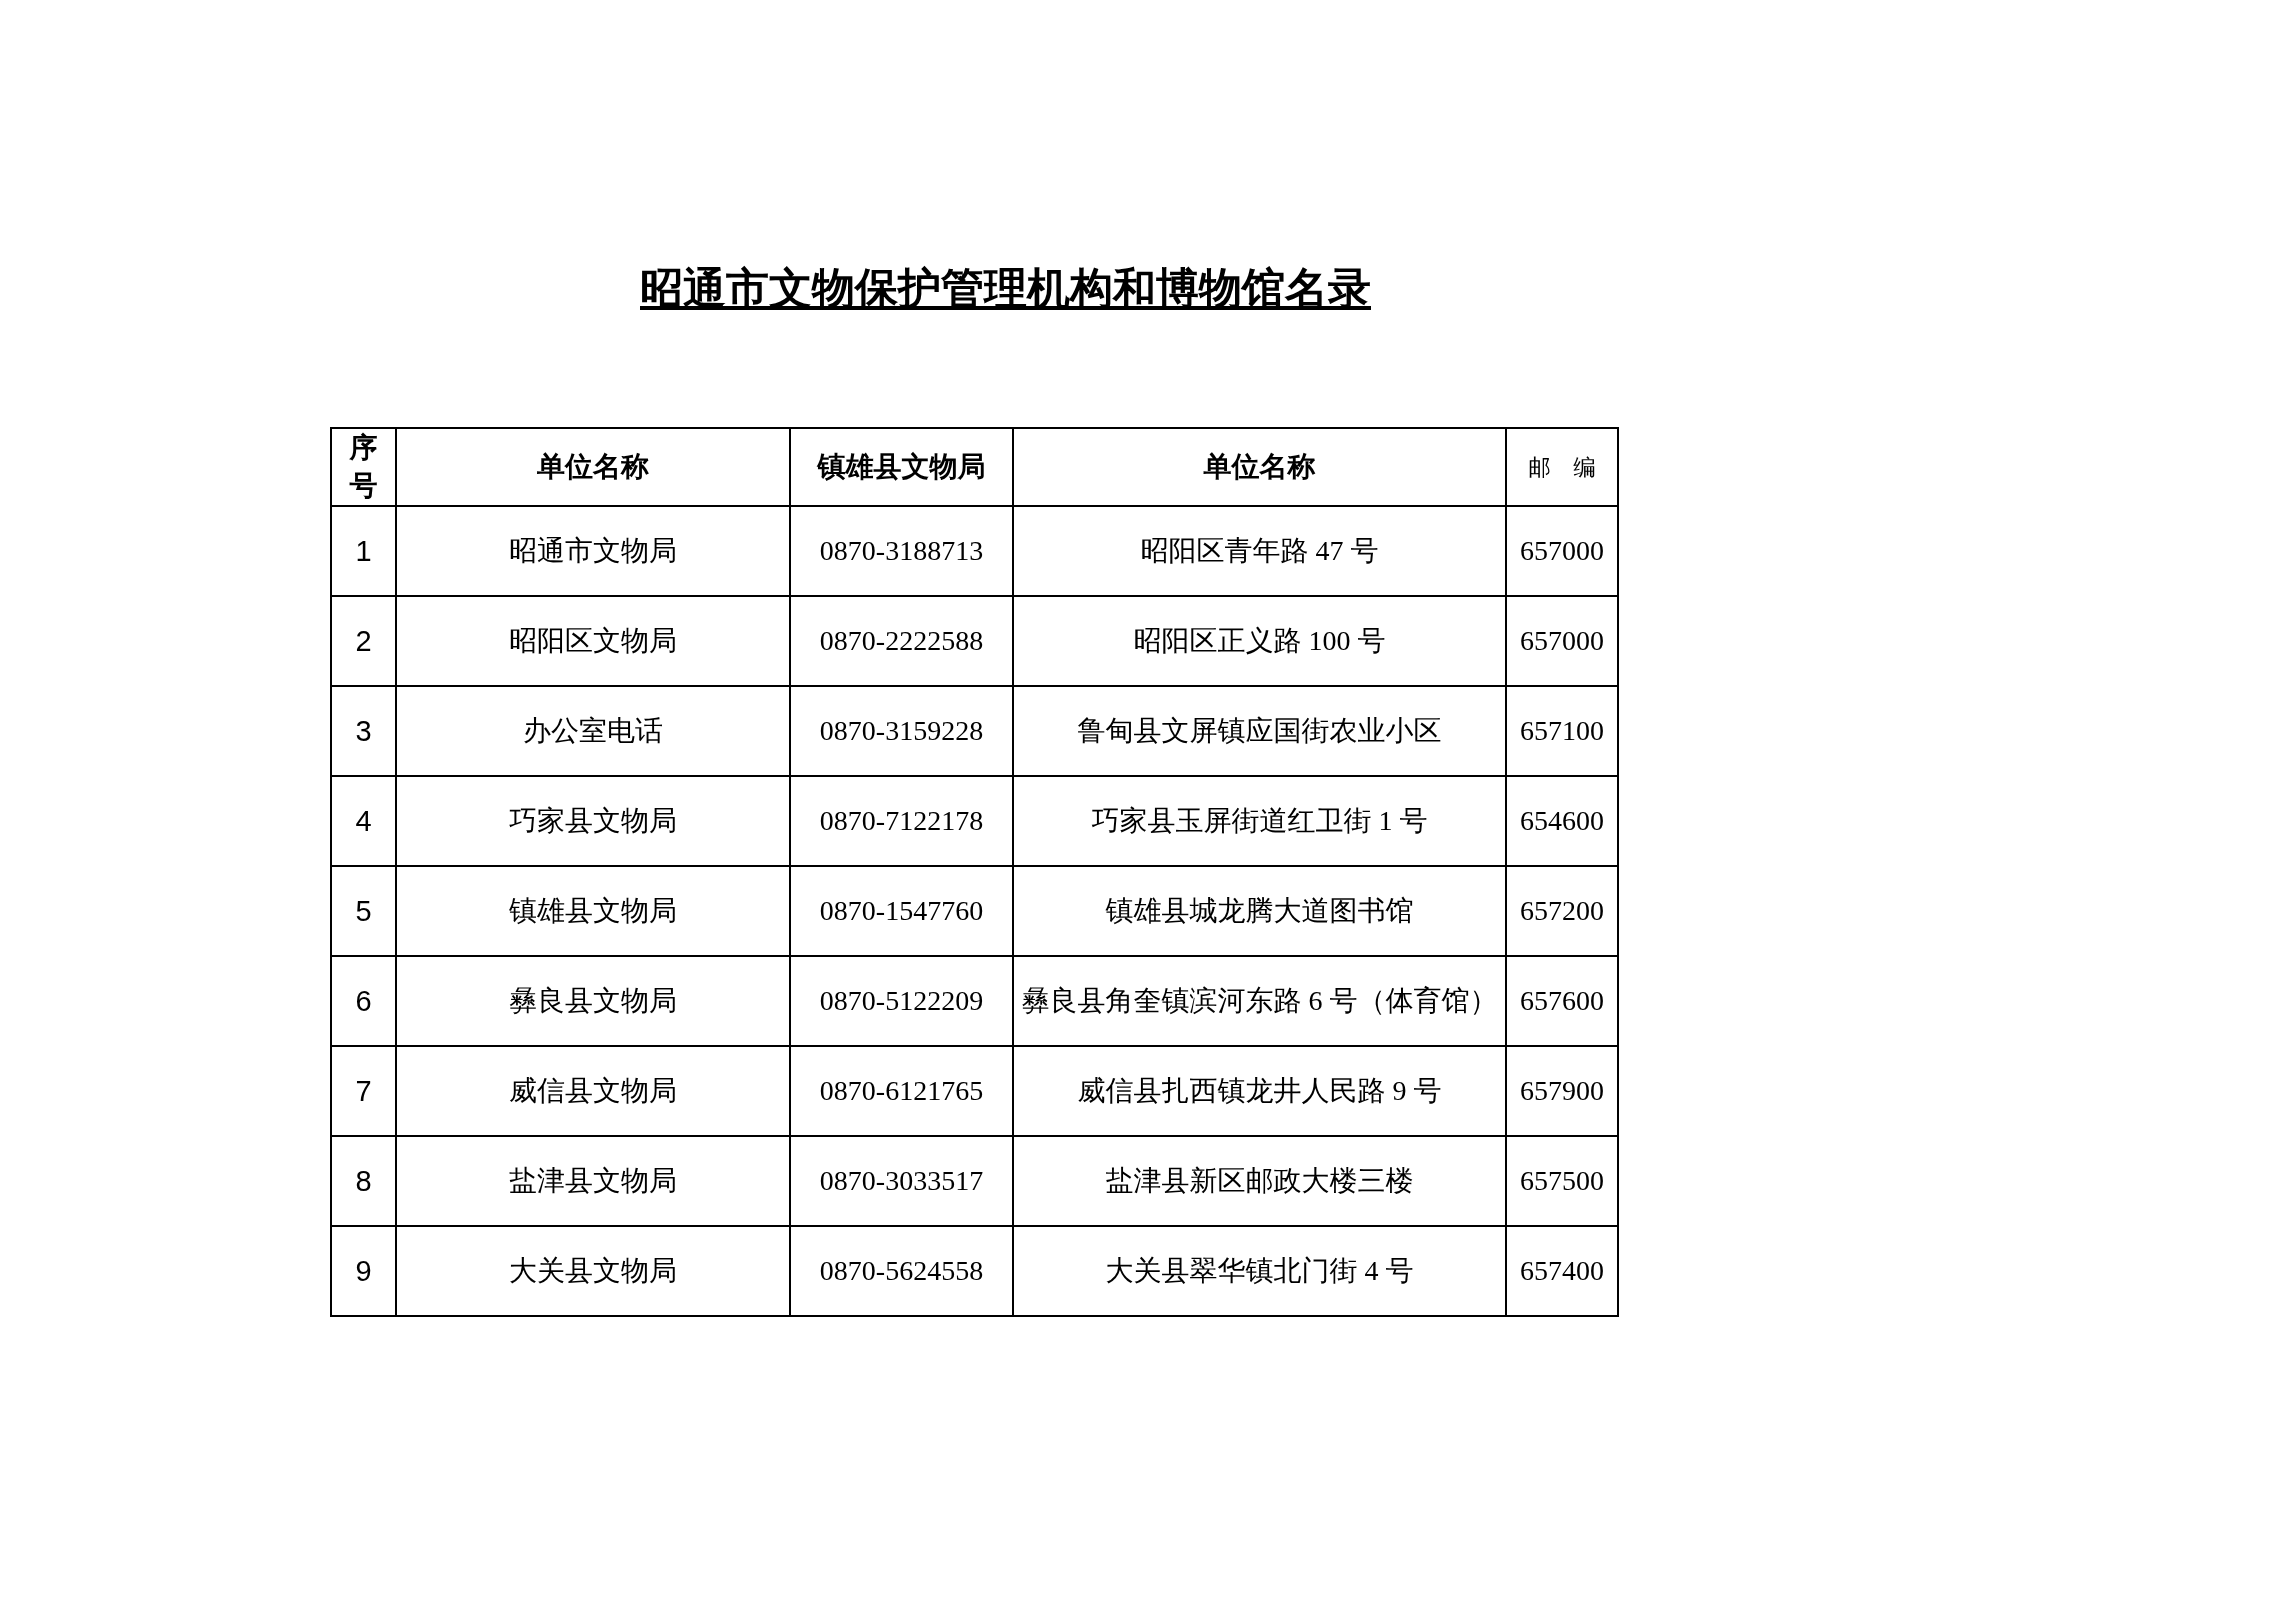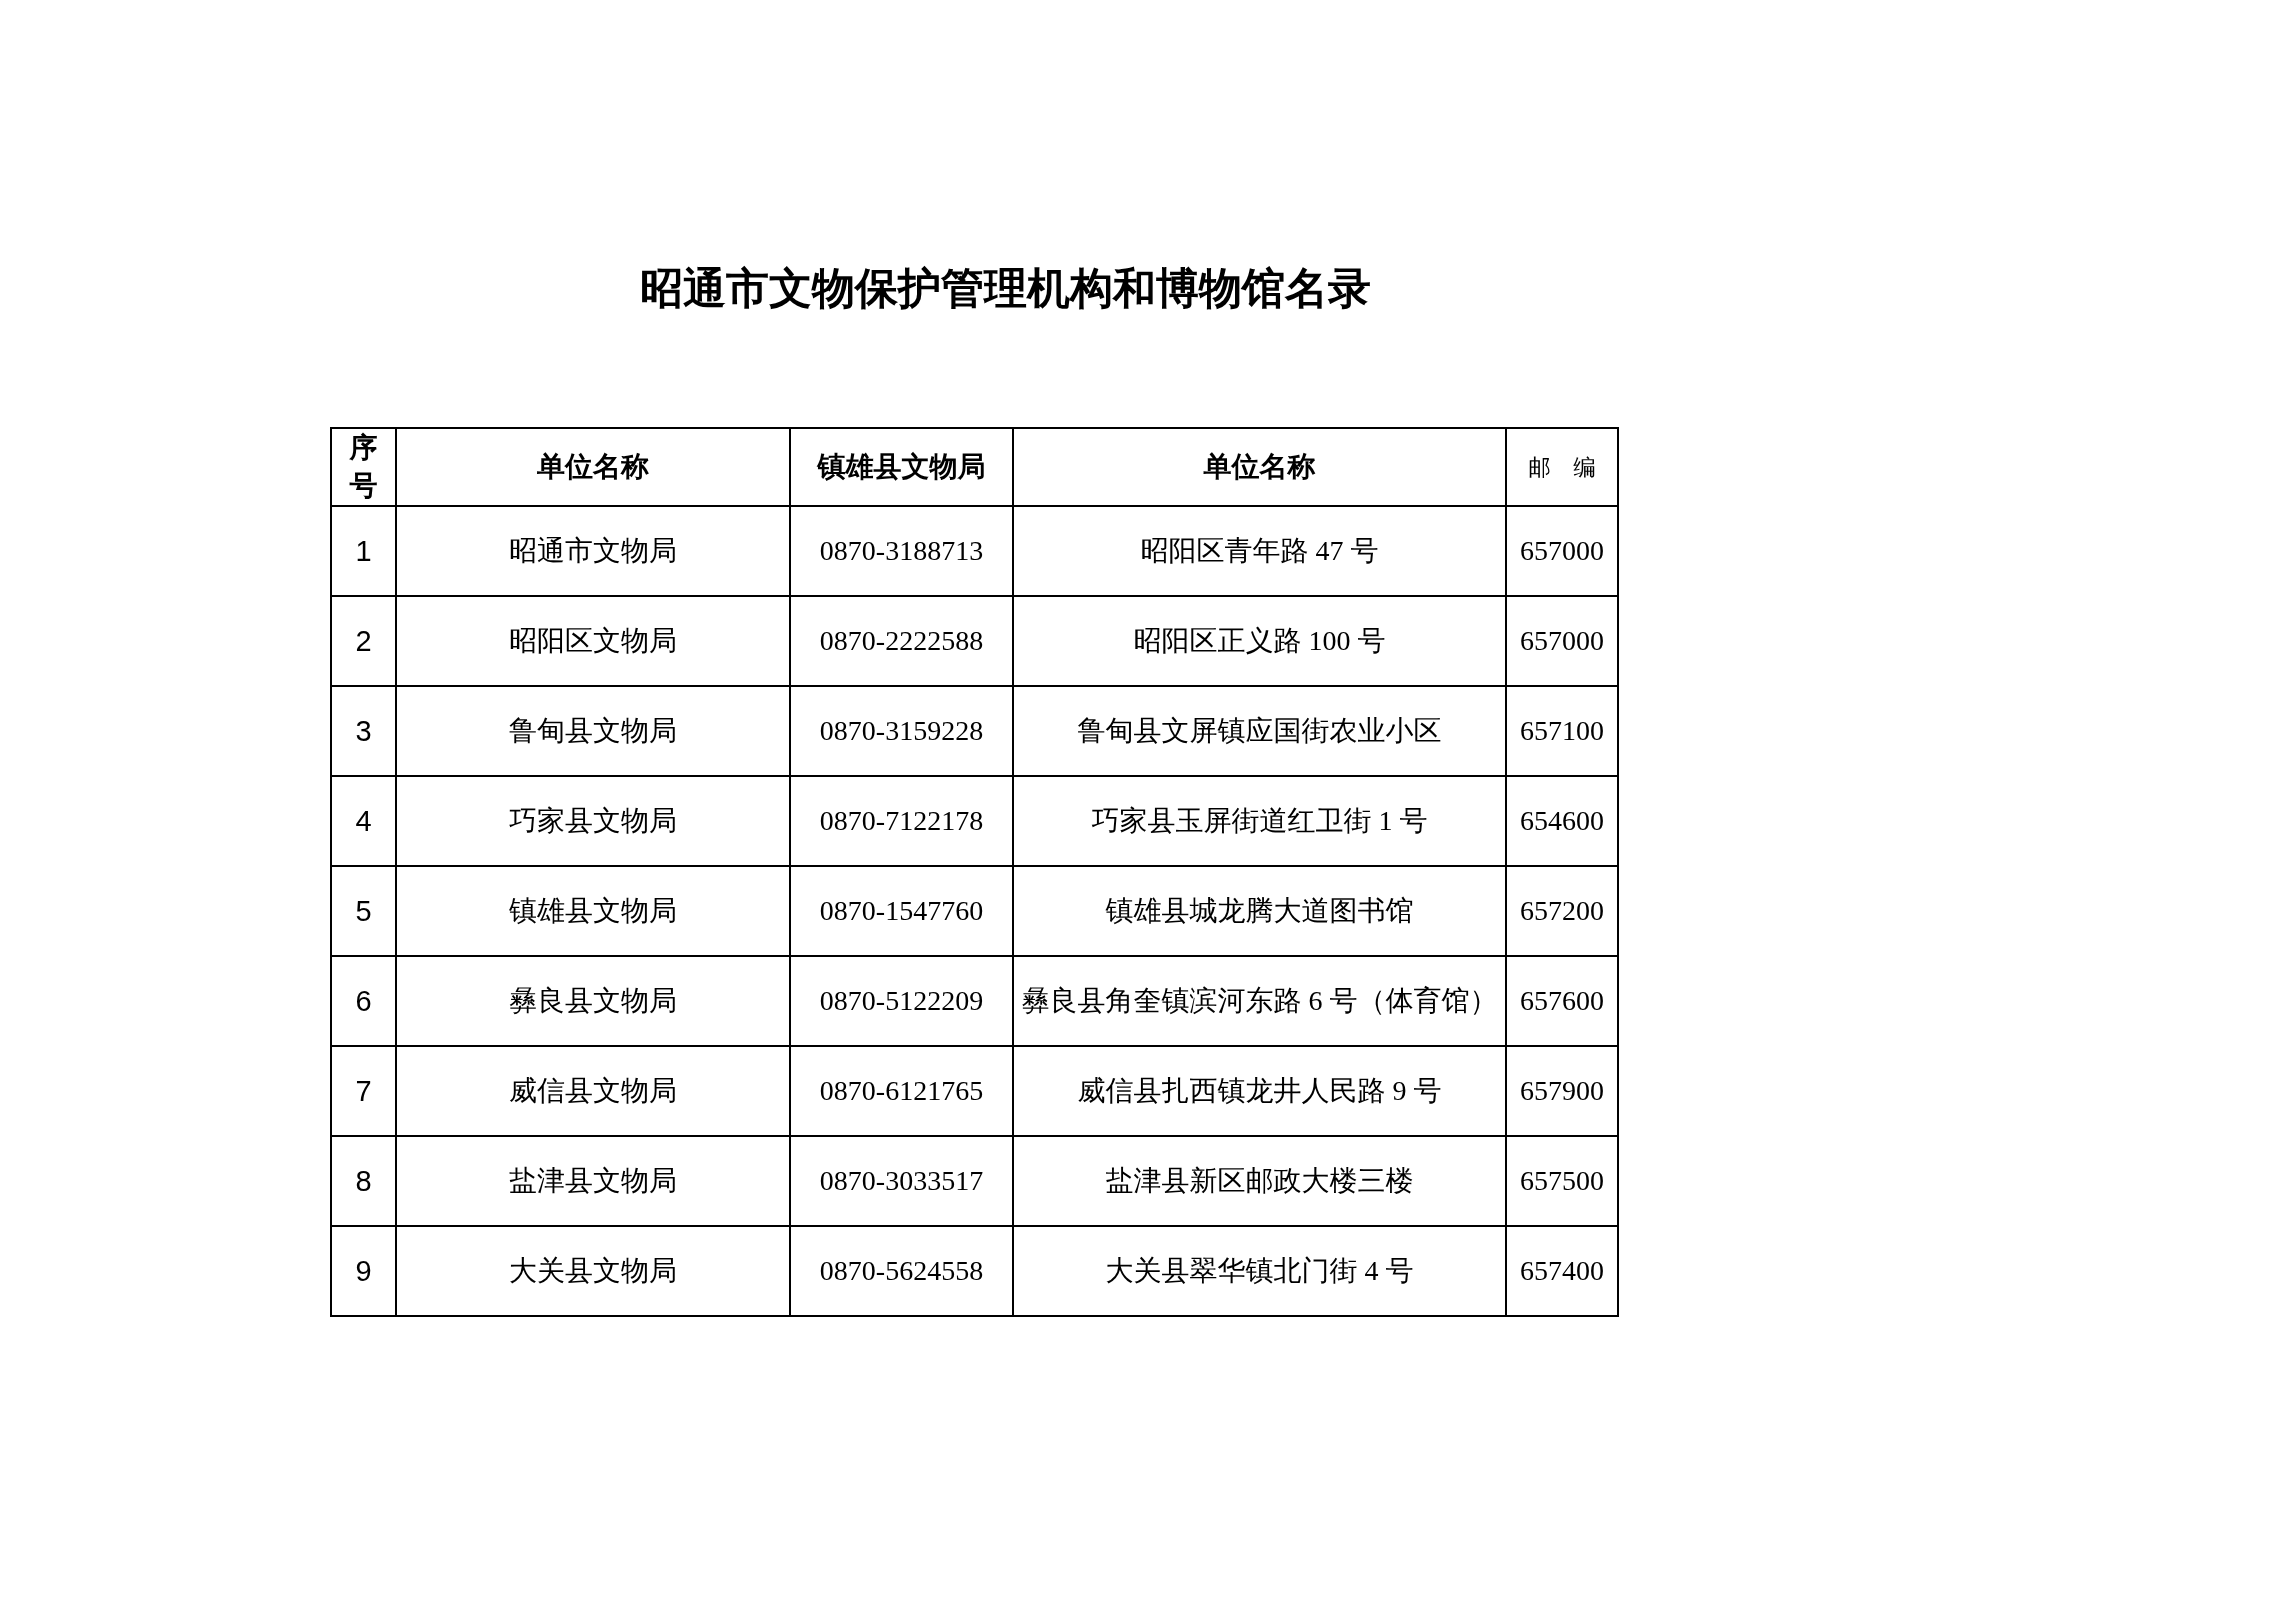--- a/index.html
+++ b/index.html
@@ -20,20 +20,21 @@
     left: 0;
     width: 2011px;
     margin: 0;
     text-align: center;
     font-family: "Liberation Sans", sans-serif;
     font-weight: bold;
     font-size: 43px;
     line-height: 1.1;
     color: #000000;
     white-space: nowrap;
+    text-decoration: underline;
   }
   table.directory {
     position: absolute;
     top: 427px;
     left: 330px;
     width: 1287px;
     border-collapse: collapse;
     table-layout: fixed;
     background: #ffffff;
   }
@@ -111,21 +112,21 @@
     </tr>
     <tr>
       <td class="cell-index">2</td>
       <td class="cell-name">昭阳区文物局</td>
       <td class="cell-phone">0870-2222588</td>
       <td class="cell-addr">昭阳区正义路 100 号</td>
       <td class="cell-postal">657000</td>
     </tr>
     <tr>
       <td class="cell-index">3</td>
-      <td class="cell-name">鲁甸县文物局</td>
+      <td class="cell-name">办公室电话</td>
       <td class="cell-phone">0870-3159228</td>
       <td class="cell-addr">鲁甸县文屏镇应国街农业小区</td>
       <td class="cell-postal">657100</td>
     </tr>
     <tr>
       <td class="cell-index">4</td>
       <td class="cell-name">巧家县文物局</td>
       <td class="cell-phone">0870-7122178</td>
       <td class="cell-addr">巧家县玉屏街道红卫街 1 号</td>
       <td class="cell-postal">654600</td>

